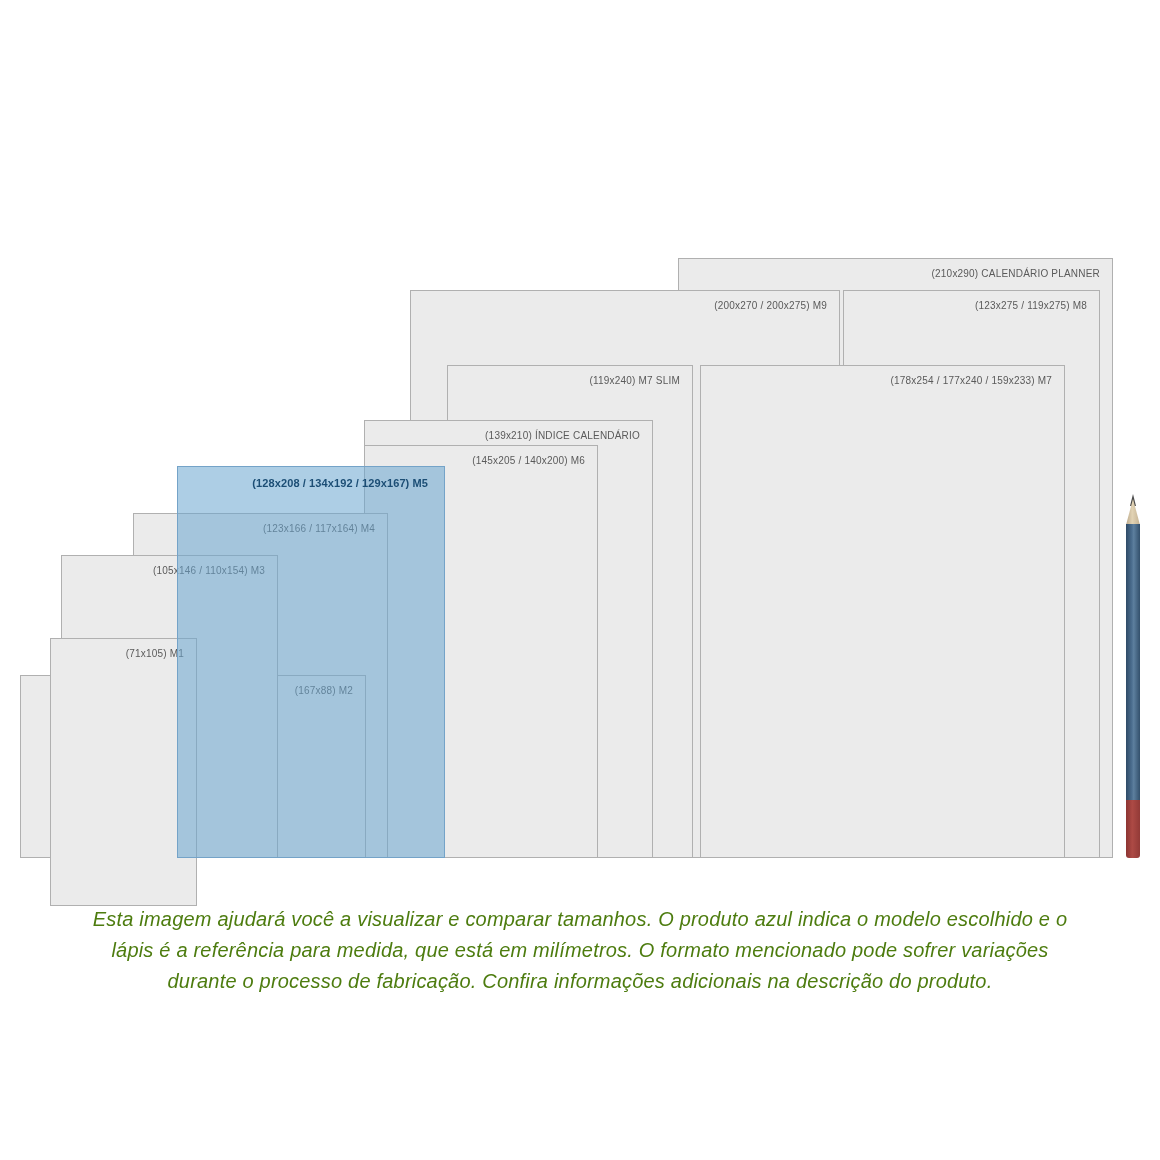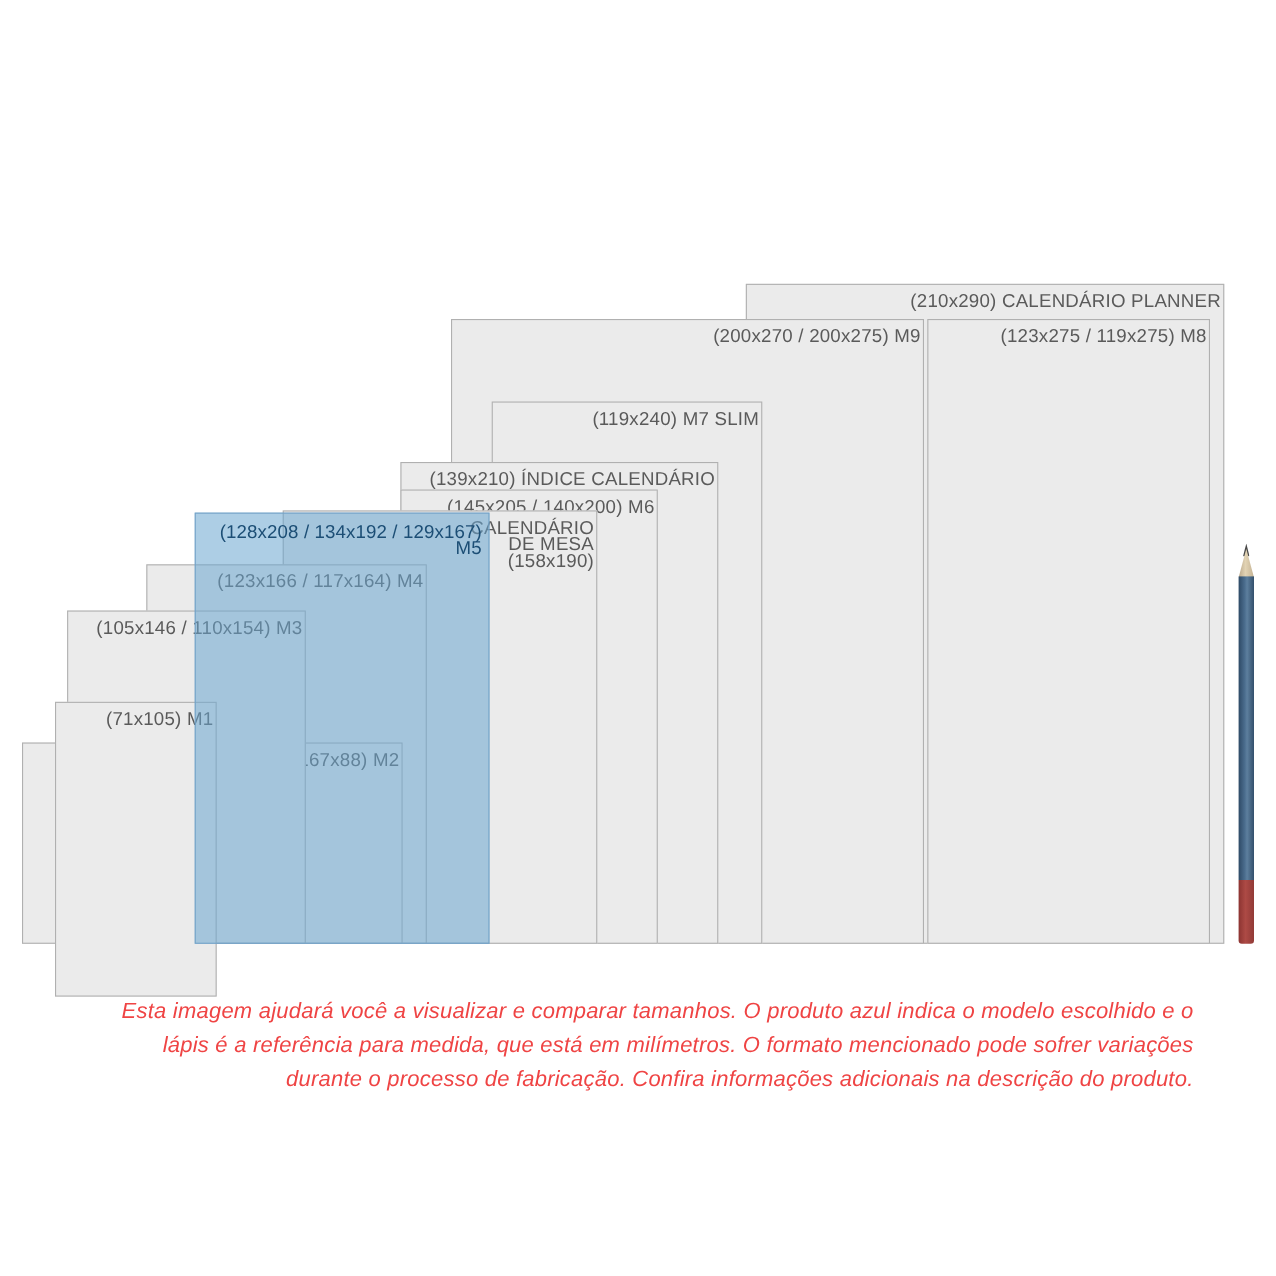--- a/index.html
+++ b/index.html
@@ -12,27 +12,27 @@
     position:absolute;box-sizing:border-box;
     background:var(--box-fill,#ebebeb);
     border:1px solid var(--box-border,#b0b0b0);
   }
   .box.highlight{
     background:var(--hl-fill,rgba(106,166,208,0.55));
     border:1px solid var(--hl-border,#74a3c8);
     z-index:30;
   }
   .box-label{
-    position:absolute;top:7px;right:2px;
-    font-size:17px;line-height:15px;letter-spacing:0.2px;
+    position:absolute;top:7px;right:12px;
+    font-size:10px;line-height:15px;letter-spacing:0.2px;
     color:#5a5a5a;text-align:right;white-space:pre-line;
   }
   .box.highlight .box-label{
-    font-weight:normal;color:var(--hl-text,#1c4e75);
-    font-size:17px;top:9px;right:6px;letter-spacing:0.1px;
+    font-weight:bold;color:var(--hl-text,#1c4e75);
+    font-size:11px;top:9px;right:16px;letter-spacing:0.1px;
   }
   
   #pencil{position:absolute;left:1126px;top:494px;width:14px;height:364px;z-index:40;}
   .pencil-graphite{
     position:absolute;left:4px;top:0;width:6px;height:12px;
     background:#4a4a4a;clip-path:polygon(50% 0,100% 100%,0 100%);
   }
   .pencil-wood{
     position:absolute;left:0;top:5px;width:14px;height:26px;
     background:linear-gradient(90deg,#bba98c,#e2d3b4 45%,#c4b293);
@@ -42,52 +42,50 @@
     position:absolute;left:0;top:30px;width:14px;height:276px;
     background:linear-gradient(90deg,#2e4a66,#4b6d8e 40%,#5d7f9e 55%,#33506c);
   }
   .pencil-end{
     position:absolute;left:0;top:306px;width:14px;height:58px;
     background:linear-gradient(90deg,#8c3432,#ad4a45 45%,#923a37);
     border-radius:0 0 3px 3px;
   }
   #caption{
     position:absolute;left:75px;top:884px;width:1010px;
-    text-align:right;font-style:italic;
-    font-size:20px;line-height:31px;color:#ef4444;letter-spacing:0.2px;
+    text-align:center;font-style:italic;
+    font-size:20px;line-height:31px;color:#4d7c0f;letter-spacing:0.2px;
   }
 </style>
 </head>
 <body>
 
 <div id="page">
 
   <div id="diagram">
       <div class="box" style="left: 678px; top: 258px; width: 435px; height: 600px;">
         <span class="box-label">(210x290) CALENDÁRIO PLANNER</span>
       </div>
       <div class="box" style="left: 410px; top: 290px; width: 430px; height: 568px;">
         <span class="box-label">(200x270 / 200x275) M9</span>
       </div>
       <div class="box" style="left: 843px; top: 290px; width: 257px; height: 568px;">
         <span class="box-label">(123x275 / 119x275) M8</span>
       </div>
+      <div class="box" style="left: 700px; top: 365px; width: 365px; height: 493px;">
+        <span class="box-label">(178x254 / 177x240 / 159x233) M7</span>
+      </div>
       <div class="box" style="left: 447px; top: 365px; width: 246px; height: 493px;">
         <span class="box-label">(119x240) M7 SLIM</span>
       </div>
       <div class="box" style="left: 364px; top: 420px; width: 289px; height: 438px;">
         <span class="box-label">(139x210) ÍNDICE CALENDÁRIO</span>
       </div>
       <div class="box" style="left: 364px; top: 445px; width: 234px; height: 413px;">
         <span class="box-label">(145x205 / 140x200) M6</span>
-      </div>
-      <div class="box" style="left: 257px; top: 464px; width: 286px; height: 394px;">
-        <span class="box-label">CALENDÁRIO
-DE MESA
-(158x190)</span>
       </div>
       <div class="box" style="left: 133px; top: 513px; width: 255px; height: 345px;">
         <span class="box-label">(123x166 / 117x164) M4</span>
       </div>
       <div class="box" style="left: 20px; top: 675px; width: 346px; height: 183px;">
         <span class="box-label">(167x88) M2</span>
       </div>
       <div class="box" style="left: 61px; top: 555px; width: 217px; height: 303px;">
         <span class="box-label">(105x146 / 110x154) M3</span>
       </div>

